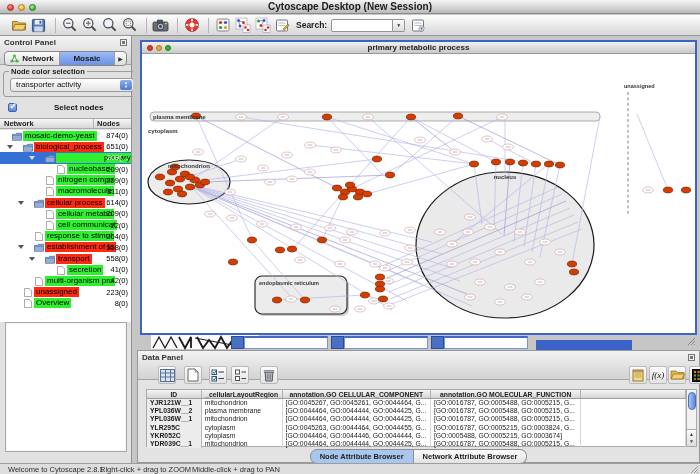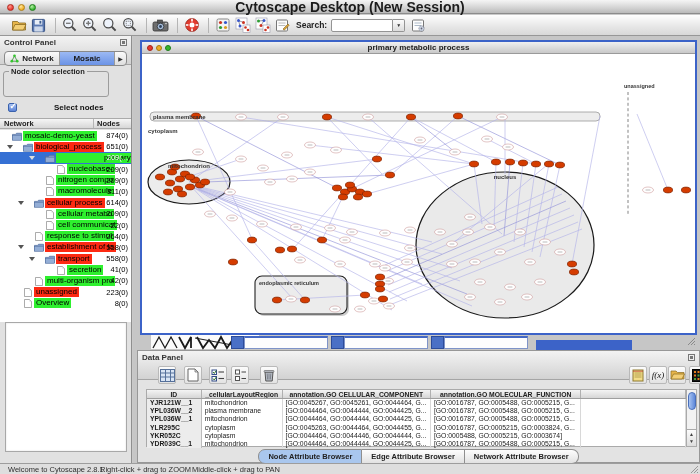--- a/index.html
+++ b/index.html
@@ -4,21 +4,21 @@
 <style>
   * { margin:0; padding:0; box-sizing:border-box; }
   html,body { width:700px; height:474px; overflow:hidden; }
   body { position:relative; font-family:"Liberation Sans",sans-serif; background:#c9c9c9; color:#111; }
   svg { display:block; }
 
   
   .titlebar { position:absolute; left:0; top:0; width:700px; height:14px;
     background:linear-gradient(#f5f5f5,#d6d6d6 55%,#b9b9b9); border-bottom:1px solid #8b8b8b; }
   .titlebar .title { position:absolute; left:0; right:0; top:0; text-align:center;
-    font-size:14px; font-weight:bold; line-height:14px; color:#1c1c1c; }
+    font-size:10px; font-weight:bold; line-height:14px; color:#1c1c1c; }
   .light { position:absolute; top:3.5px; width:7px; height:7px; border-radius:50%; }
   .light.red { left:7px; background:radial-gradient(circle at 35% 30%,#ff9a92,#e8392e 70%); border:0.5px solid #b2261d;}
   .light.yellow { left:18px; background:radial-gradient(circle at 35% 30%,#ffe9a0,#f6b factorial); background:radial-gradient(circle at 35% 30%,#ffe9a0,#f0ad26 70%); border:0.5px solid #b07f14;}
   .light.green { left:29px; background:radial-gradient(circle at 35% 30%,#b9f0a8,#35b52e 70%); border:0.5px solid #1f7d1b;}
 
   
   .toolbar { position:absolute; left:0; top:15px; width:700px; height:21px;
     background:linear-gradient(#fefefe,#e6e6e6 60%,#d8d8d8); border-bottom:1px solid #979797;
     display:flex; align-items:center; padding-left:10px; }
   .tbtn { width:17px; height:17px; display:flex; align-items:center; justify-content:center; margin-right:3px; }
@@ -37,21 +37,21 @@
   .float-ic { position:absolute; right:4px; top:3px; width:7px; height:7px; border:1px solid #777; background:#eee; }
   .float-ic::after { content:""; position:absolute; left:1px; top:1px; width:3px; height:3px; background:#777; }
 
   .cp-tabs { position:absolute; left:4px; right:4px; top:15px; height:15px; display:flex;
     border:1px solid #898989; border-radius:4px; overflow:hidden; background:linear-gradient(#fbfbfb,#dedede); }
   .cp-tab { flex:1; display:flex; align-items:center; justify-content:center; gap:3px;
     font-size:8px; font-weight:bold; color:#1a1a1a; border-right:1px solid #9a9a9a; }
   .cp-tab.active { background:linear-gradient(#9cb9f3,#6b93e6); }
   .tab-arrow { width:11px; display:flex; align-items:center; justify-content:center; font-size:6px; color:#333; }
 
-  .cp-group { position:absolute; left:3px; width:106px; top:35px; height:26px;
+  .cp-group { position:absolute; left:3px; width:138px; top:35px; height:26px;
     border:1px solid #9c9c9c; border-radius:3px; }
   .cp-group .legend { position:absolute; left:5px; top:-5px; background:#e1e1e1; padding:0 2px;
     font-size:7.5px; font-weight:bold; color:#222; }
   .cp-select { position:absolute; left:6px; right:6px; top:6px; height:14px; border:1px solid #9a9a9a; border-radius:3px;
     background:linear-gradient(#ffffff,#e4e4e4); font-size:8px; line-height:12px; padding-left:5px; color:#111; }
   .cp-select .stepper { position:absolute; right:1px; top:1px; bottom:1px; width:12px; border-radius:2px;
     background:linear-gradient(#8fb0ef,#4e77cf); display:flex; flex-direction:column; align-items:center; justify-content:center; color:#fff; font-size:4px; line-height:4px; }
 
   .cp-check { position:absolute; left:8px; top:66px; height:11px; display:flex; align-items:center;gap:32px; }
   .checkbox { width:9px; height:9px; border-radius:2px; border:1px solid #3a62ad;
@@ -287,20 +287,27 @@
         </svg>
       <span>Network</span>
     </div>
     <div class="cp-tab active">
       <span>Mosaic</span>
     </div>
     <div class="tab-arrow">▶</div>
   </div>
   <div class="cp-group">
     <span class="legend">Node color selection</span>
+    <div class="cp-select">
+      <span>transporter activity</span>
+      <span class="stepper">
+          <span>▲</span>
+          <span>▼</span>
+        </span>
+    </div>
   </div>
   <div class="cp-check">
     <span class="checkbox"></span>
     <span class="lbl">Select nodes</span>
   </div>
   <div class="tree-head">
     <span class="c1">Network</span>
     <span class="div"></span>
     <span class="c2">Nodes</span>
   </div>
@@ -845,21 +852,20 @@
       </div>
     <div class="dp-scroll">
       <div class="dp-thumb"></div>
       <div class="dp-arrows">
           <span>▲</span>
           <span>▼</span>
         </div>
     </div>
     <div class="dp-tabs" id="dptabs">
         <div class="dp-tab active">Node Attribute Browser</div>
-        <div class="dp-tab">Edge Attribute Browser</div>
         <div class="dp-tab">Network Attribute Browser</div>
       </div>
   </div>
 </div>
 
 <div class="statusbar">
   <span style="left:8px">Welcome to Cytoscape 2.8.1</span>
   <span style="left:100px">Right-click + drag to ZOOM</span>
   <span style="left:192px">Middle-click + drag to PAN</span>
   <svg width="9" height="9" style="position:absolute;right:1px;top:1px">

